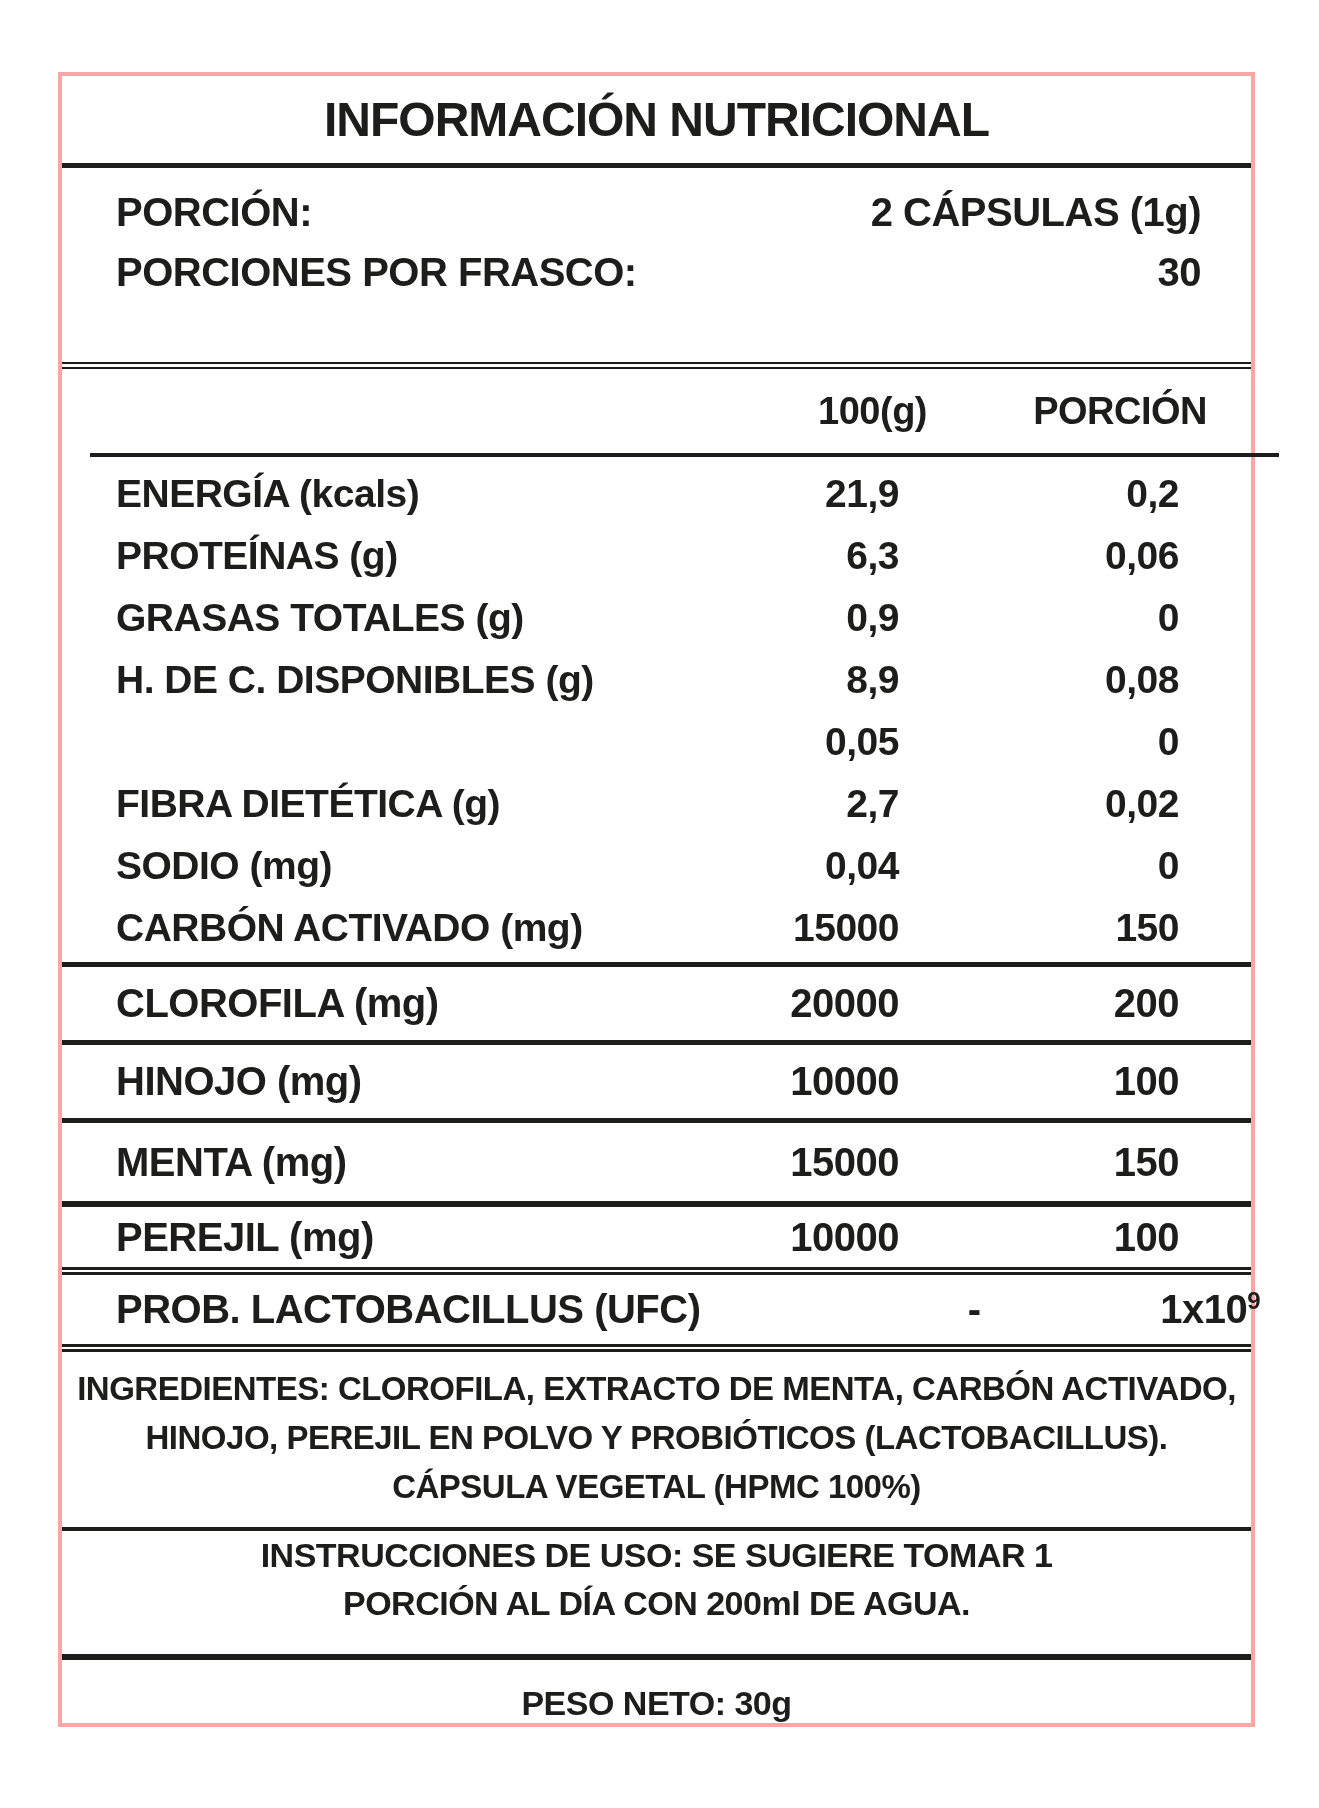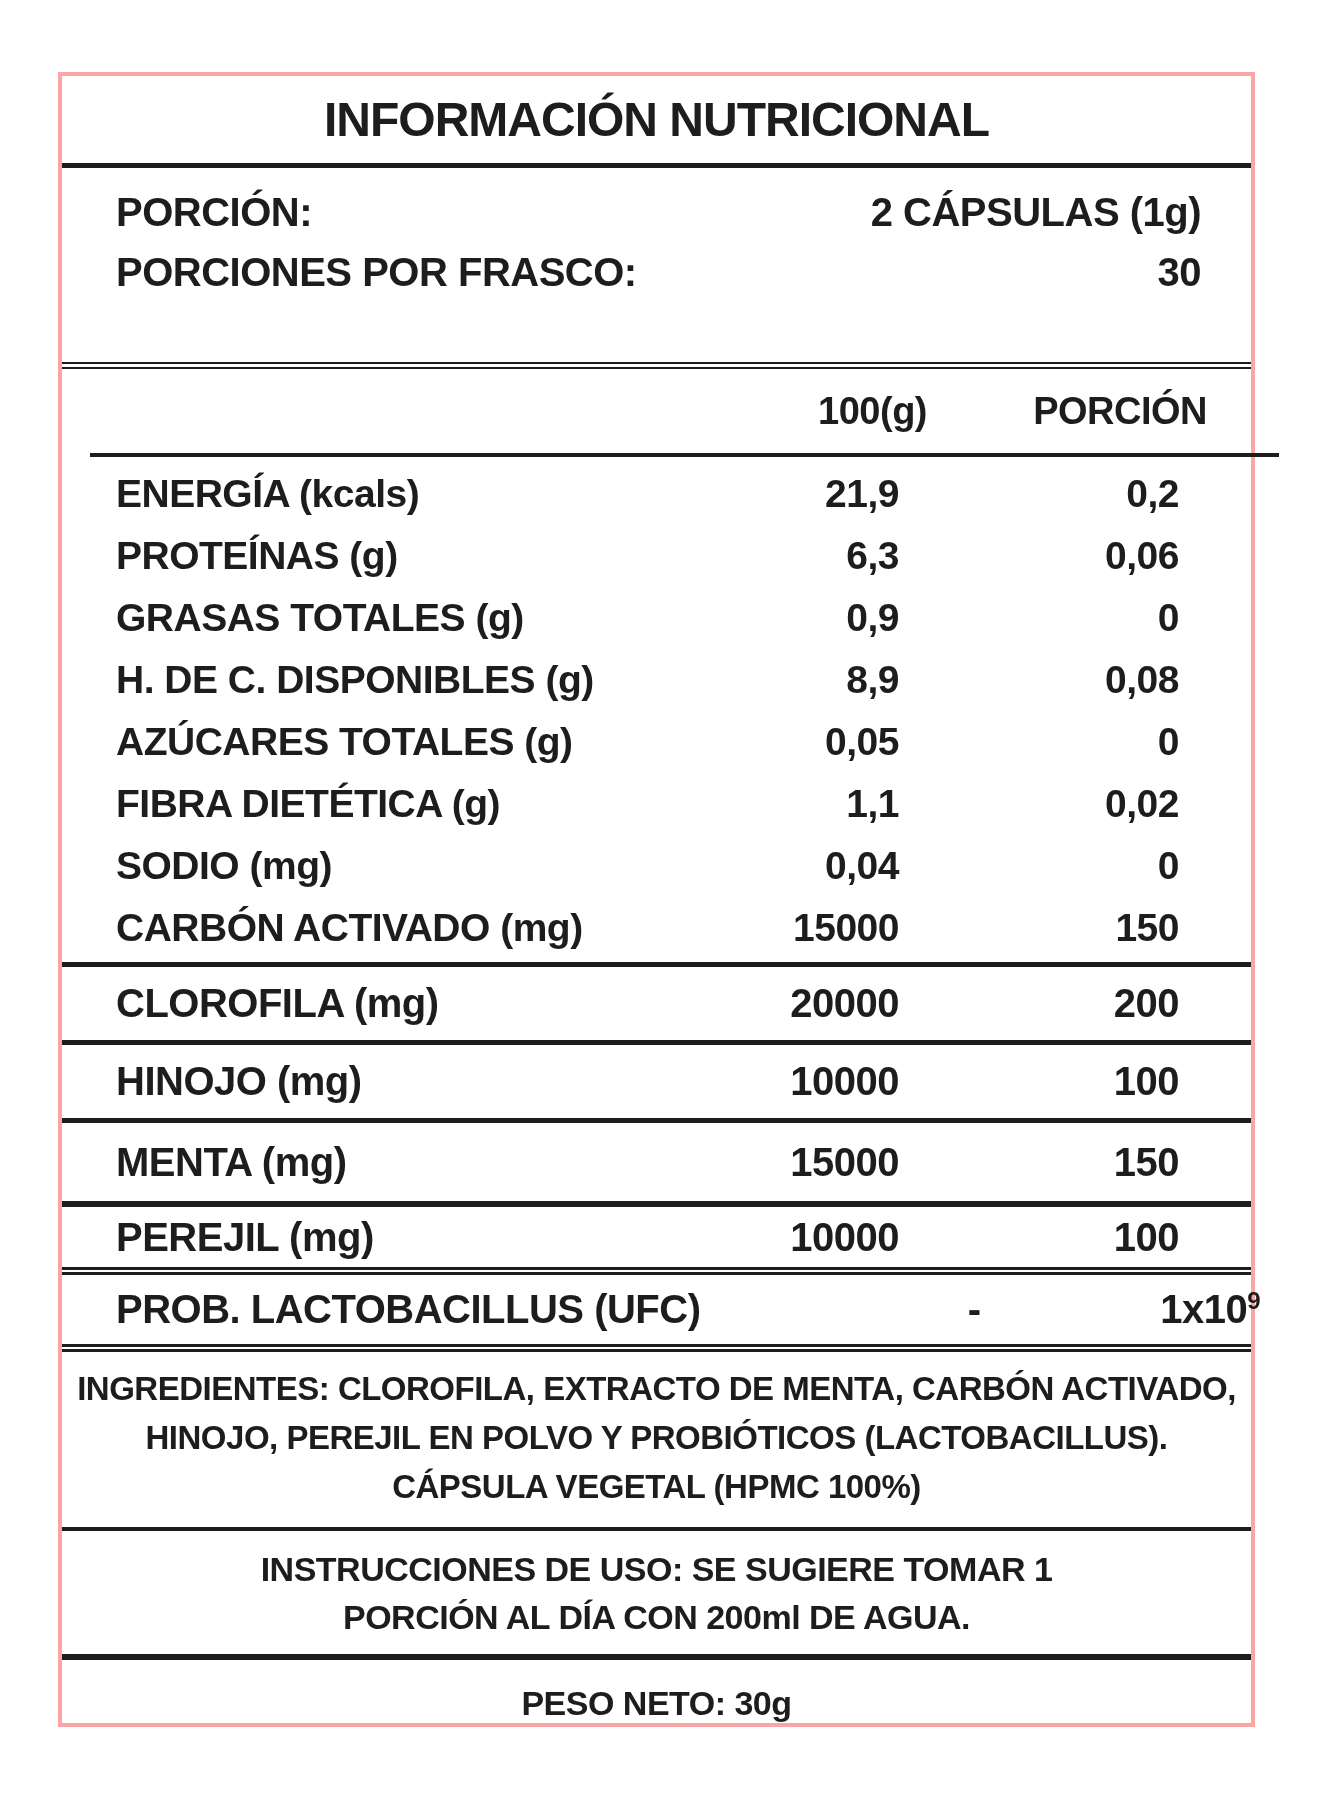--- a/index.html
+++ b/index.html
@@ -75,21 +75,20 @@
   .sec-ingredients {
     height:179px;
     border-bottom:4px solid #1d1d1b;
     padding-top:12px;
     text-align:center;
     font-size:33px; line-height:49px;
   }
   .sec-instructions {
     height:129px;
     border-bottom:6px solid #1d1d1b;
-    padding-top:14px;
     text-align:center;
     font-size:34px; line-height:48px;
   }
   .sec-peso {
     height:87px;
     display:flex; align-items:center; justify-content:center;
     font-size:34px;
   }
 </style>
 </head>
@@ -138,29 +137,28 @@
       <span class="c1">0,9</span>
       <span class="c2">0</span>
     </div>
     <div class="data-row">
       <span class="lbl">H. DE C. DISPONIBLES (g)</span>
         <span class="spacer"></span>
       <span class="c1">8,9</span>
       <span class="c2">0,08</span>
     </div>
     <div class="data-row">
-      <span class="lbl">AZÚCARES TOTALES (g)</span>
         <span class="spacer"></span>
       <span class="c1">0,05</span>
       <span class="c2">0</span>
     </div>
     <div class="data-row">
       <span class="lbl">FIBRA DIETÉTICA (g)</span>
         <span class="spacer"></span>
-      <span class="c1">1,1</span>
+      <span class="c1">2,7</span>
       <span class="c2">0,02</span>
     </div>
     <div class="data-row">
       <span class="lbl">SODIO (mg)</span>
         <span class="spacer"></span>
       <span class="c1">0,04</span>
       <span class="c2">0</span>
     </div>
     <div class="data-row">
       <span class="lbl">CARBÓN ACTIVADO (mg)</span>

